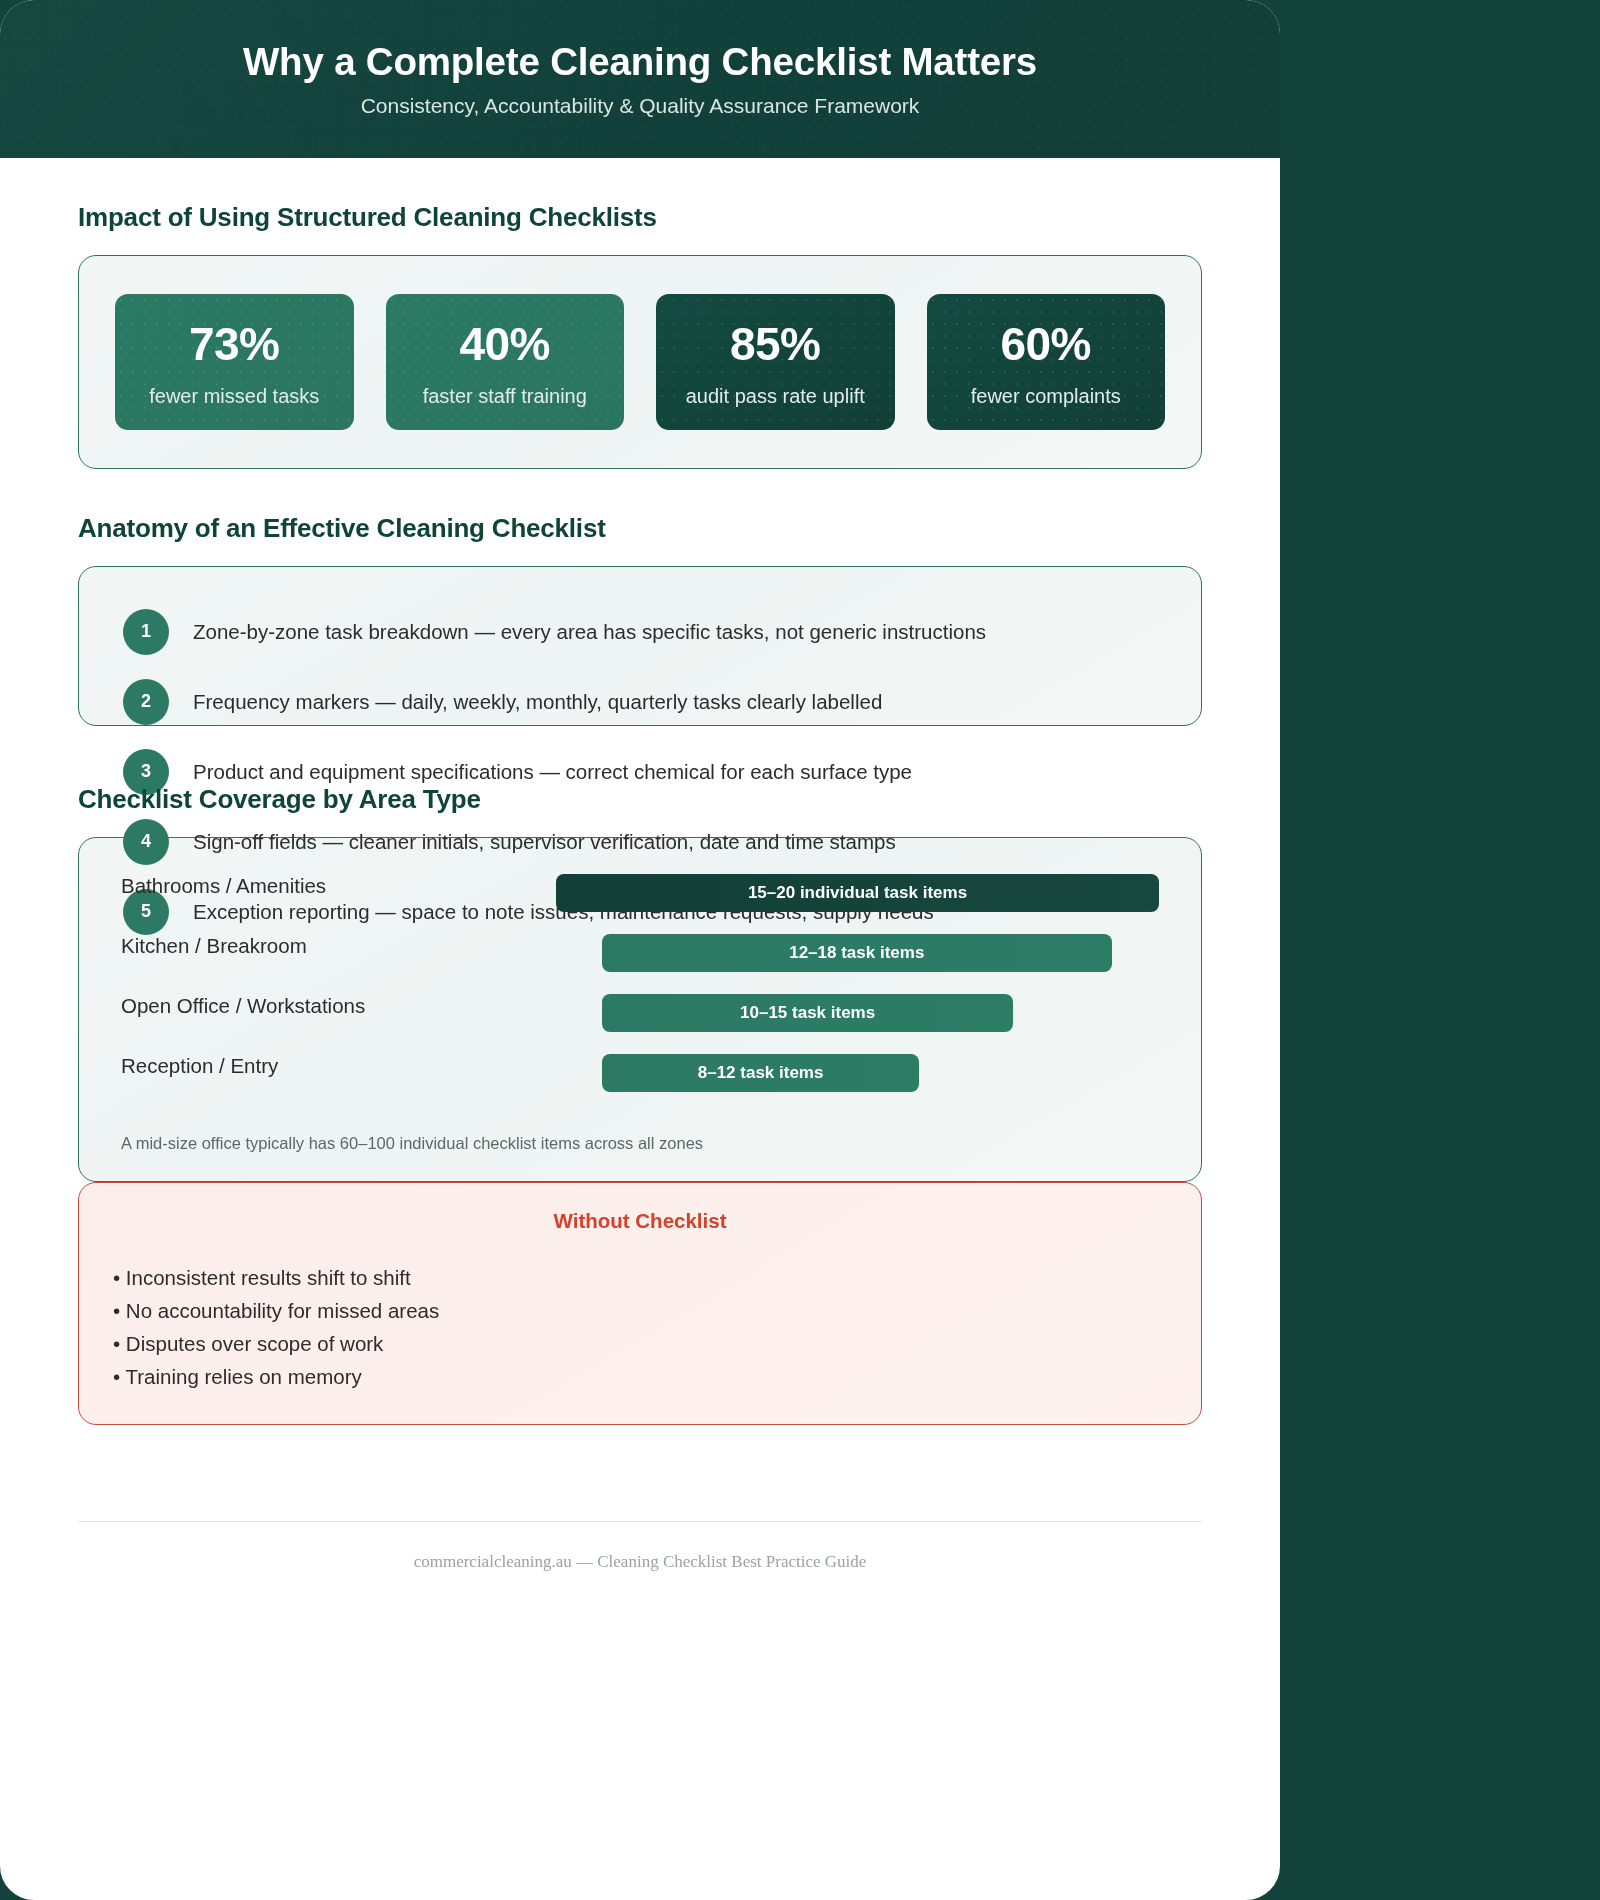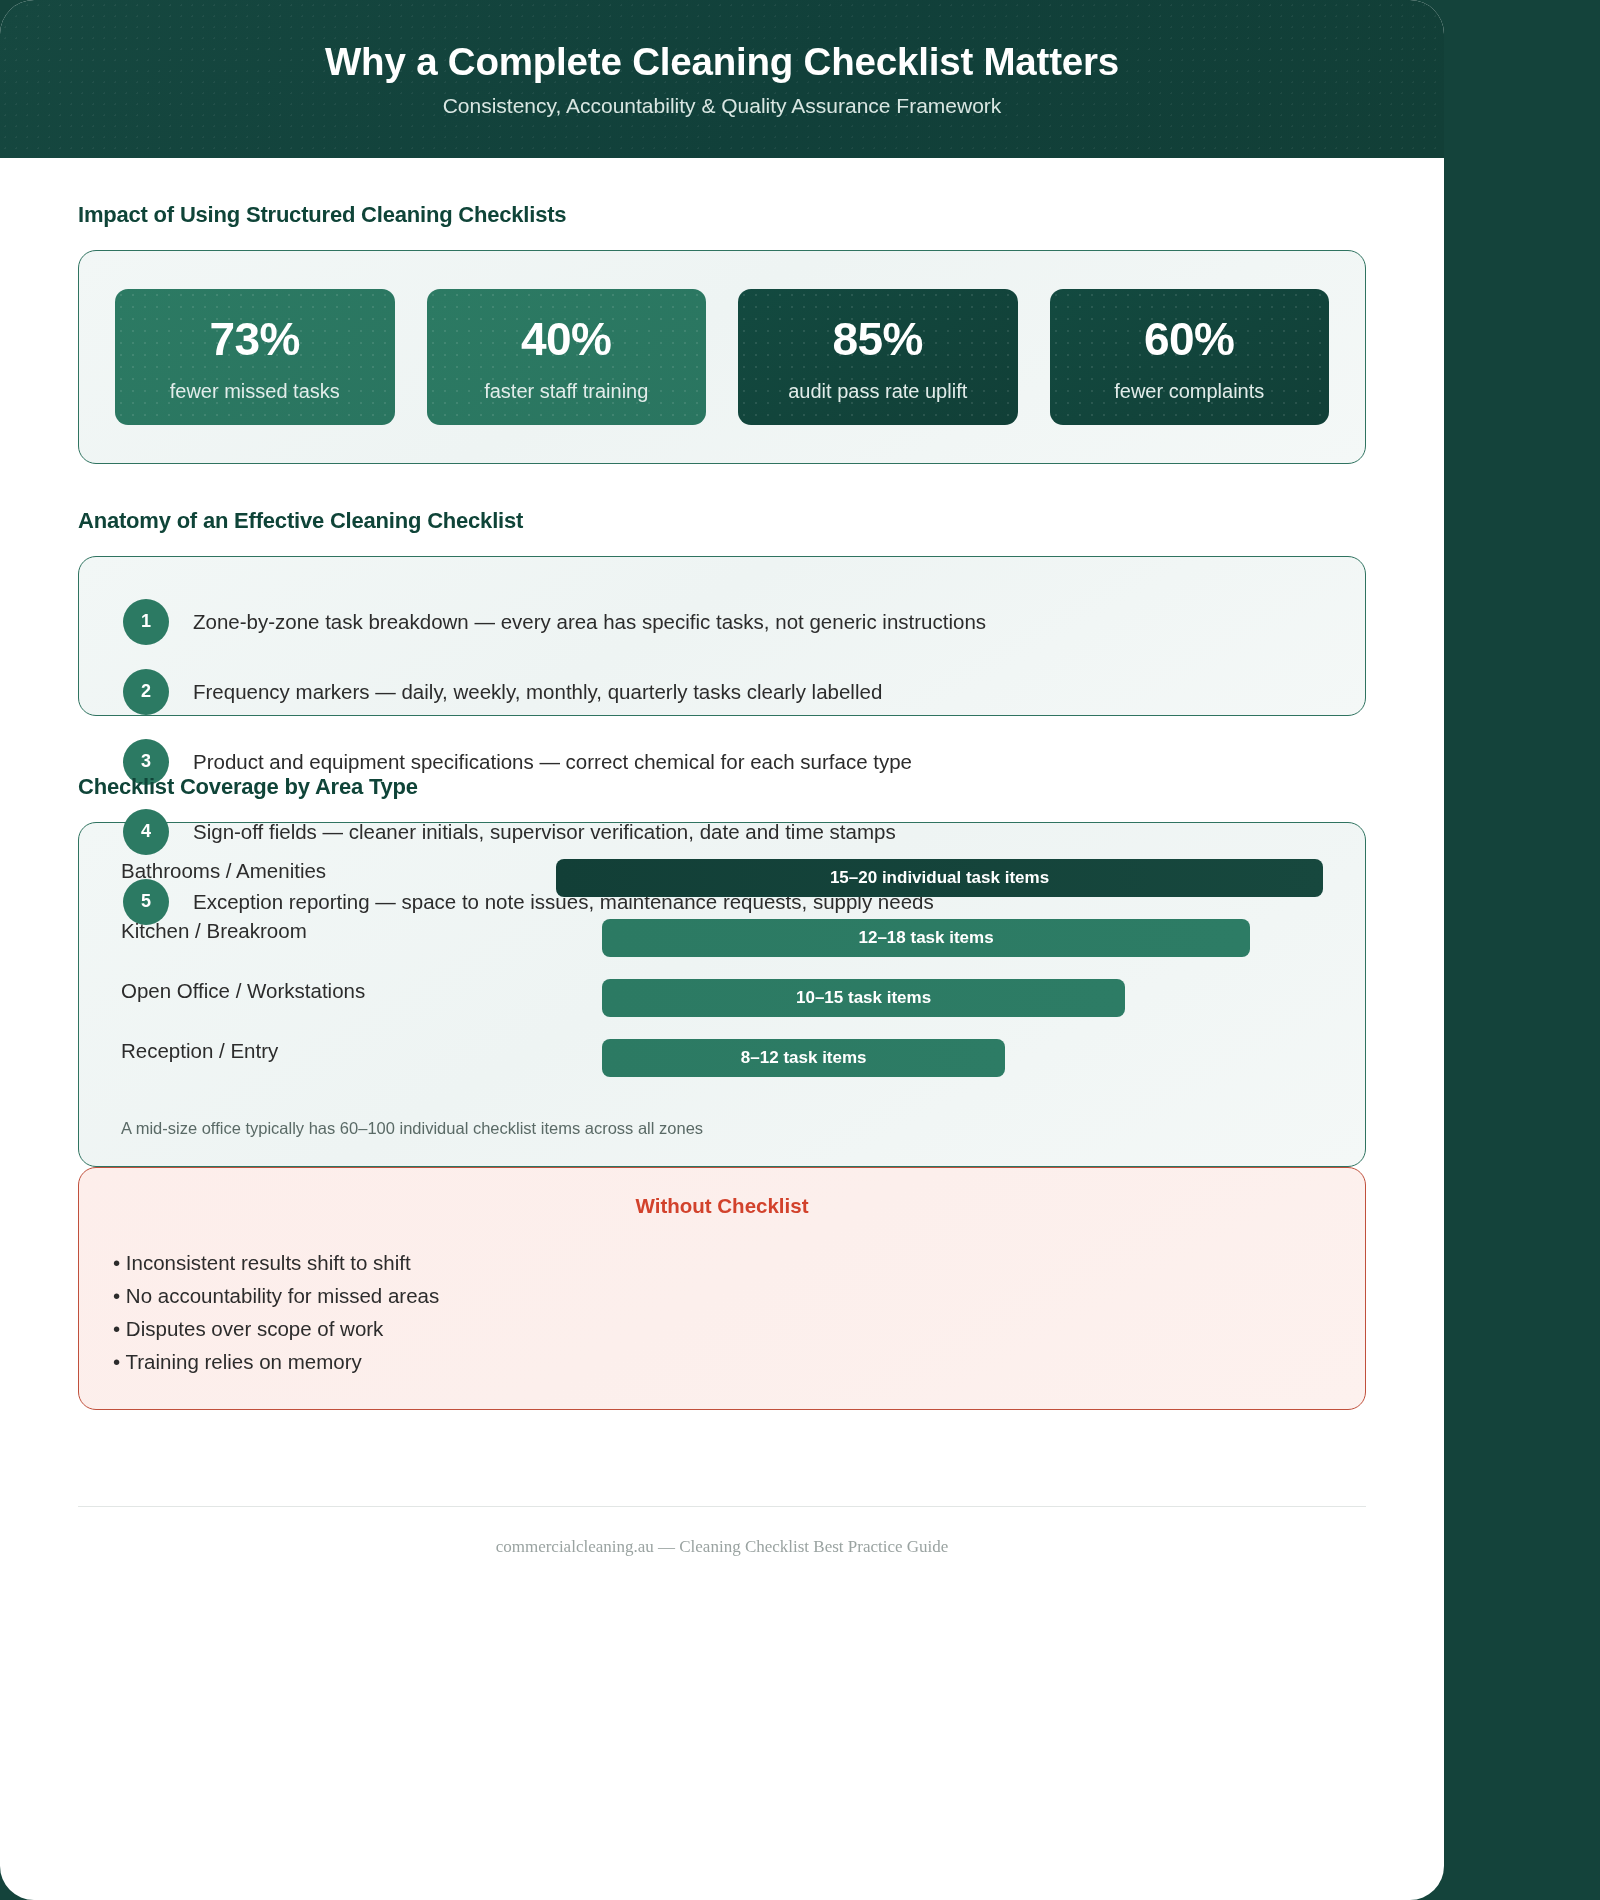--- a/index.html
+++ b/index.html
@@ -4,21 +4,21 @@
 <style>
   * { margin:0; padding:0; box-sizing:border-box; }
   html, body {
     width:1600px; height:1900px;
     background:#14433b;
     font-family:"Liberation Sans", sans-serif;
     -webkit-font-smoothing:antialiased;
   }
   .page {
     position:relative;
-    width:1444px; height:1900px;
+    width:1280px; height:1900px;
     background:#ffffff;
     border-radius:34px;
     overflow:hidden;
   }
 
   
   .header {
     position:relative;
     height:158px;
     background:linear-gradient(135deg,#164840 0%,#11403a 55%,#123f37 100%);
@@ -40,21 +40,21 @@
   .header-sub {
     position:relative; z-index:2;
     color:#d9e6e2; font-size:21px; font-weight:normal;
   }
 
   
   .body { padding:0 78px; }
 
   .section-title {
     color:#0f4438;
-    font-size:22px;
+    font-size:26px;
     font-weight:bold;
     margin-top:44px;
     margin-bottom:22px;
     letter-spacing:-0.2px;
   }
   .section-title.tight { margin-top:38px; }
 
   .panel {
     border:1.6px solid #2f7360;
     border-radius:18px;

